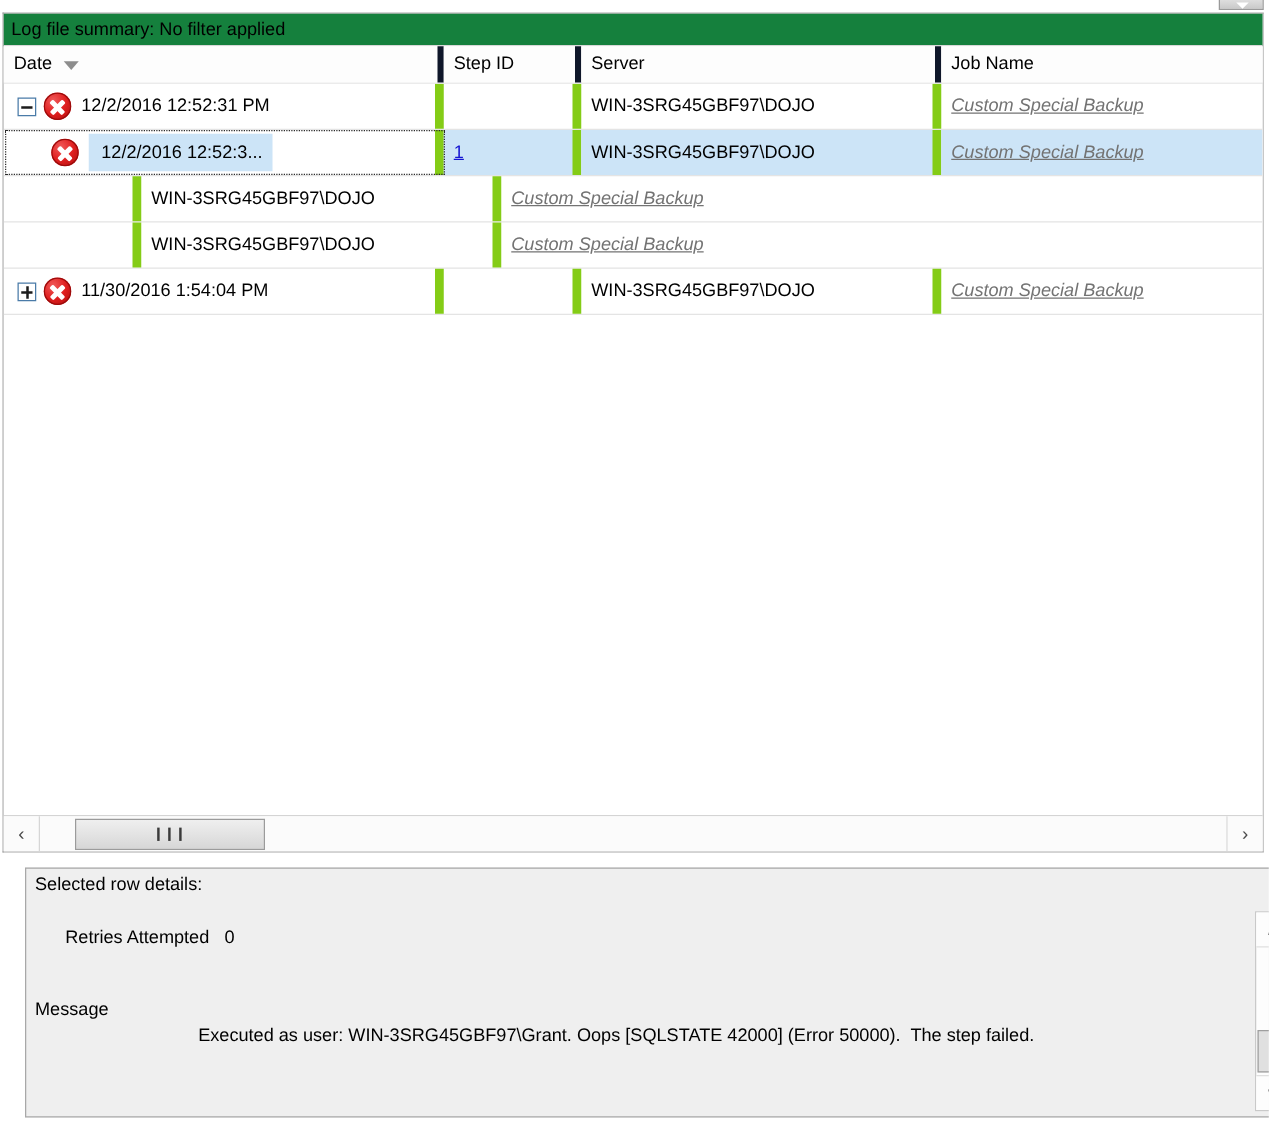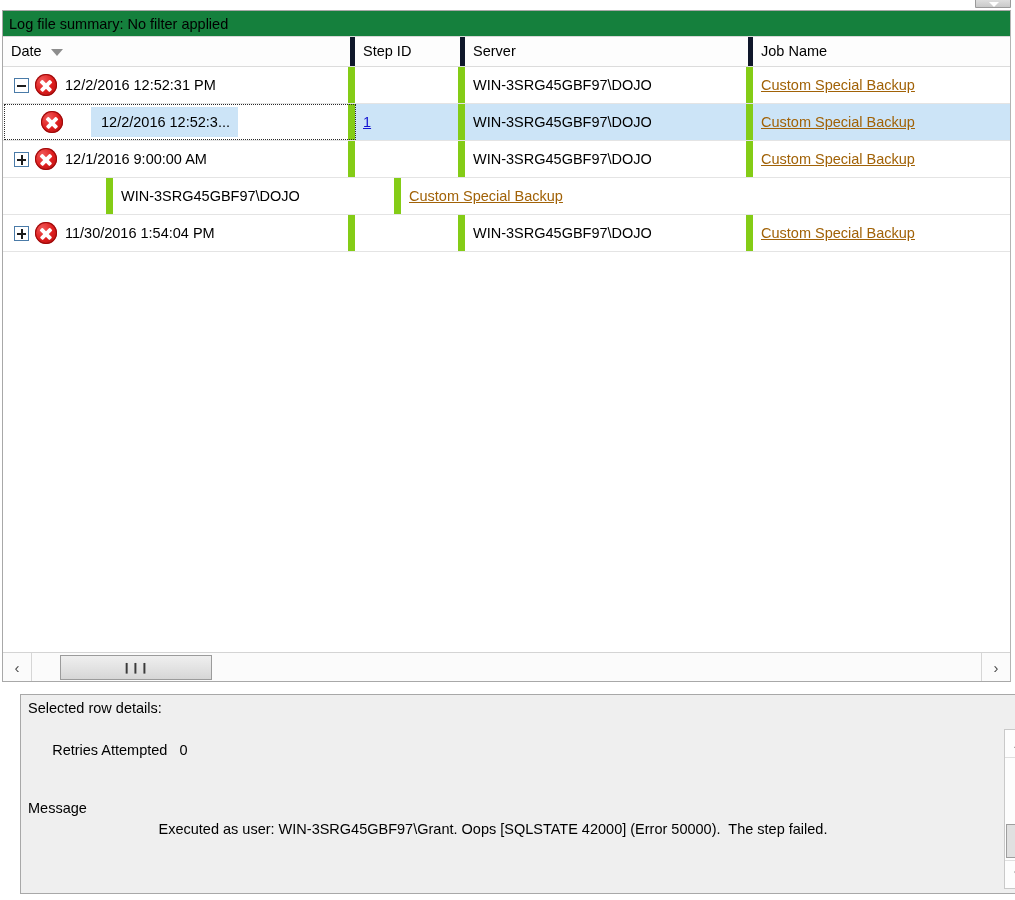--- a/index.html
+++ b/index.html
@@ -169,42 +169,43 @@
     width: 14px; height: 3.5px;
     background: #ffffff;
     border-radius: 1px;
   }
   .err-icon::before { transform: rotate(45deg); }
   .err-icon::after  { transform: rotate(-45deg); }
 
   .date-text { display: inline-block; }
 
   
-  .row.child .date-cell { padding-left: 4px; gap: 20px; }
+  .row.child .date-cell { padding-left: 4px; }
   .row.child .err-icon { margin-left: 34px; margin-right: 0; }
   .row.selected .cell { background: #cce4f7; }
   .row.selected .date-cell { background: #ffffff; }
   .row.selected .date-text {
     background: #cce4f7;
     padding: 7px 8px 7px 10px;
     margin-left: 8px;
   }
   .focus-outline {
     position: absolute;
     left: 1px; top: 0;
     right: 0; bottom: 0;
     border: 1px dotted #2b2b2b;
     pointer-events: none;
   }
   .row.selected .focus-outline { width: 350px; right: auto; }
 
   .joblink {
-    color: #a16207;
+    color: #737373;
     text-decoration: underline;
     cursor: pointer;
+    font-style: italic;
   }
   .steplink {
     color: #1414d2;
     text-decoration: underline;
     cursor: pointer;
   }
 
   
   #hscroll {
     position: absolute;
@@ -385,25 +386,20 @@
       <div class="cell col-server">
         <span>WIN-3SRG45GBF97\DOJO</span>
       </div>
       <div class="cell col-job">
         <span class="joblink">Custom Special Backup</span>
       </div>
       <div class="focus-outline"></div>
     </div>
 
     <div class="row">
-      <div class="cell col-date date-cell">
-        <span class="expander plus"></span>
-        <span class="err-icon"></span>
-        <span class="date-text">12/1/2016 9:00:00 AM</span>
-      </div>
       <div class="cell col-step">
         <span></span>
       </div>
       <div class="cell col-server">
         <span>WIN-3SRG45GBF97\DOJO</span>
       </div>
       <div class="cell col-job">
         <span class="joblink">Custom Special Backup</span>
       </div>
     </div>

